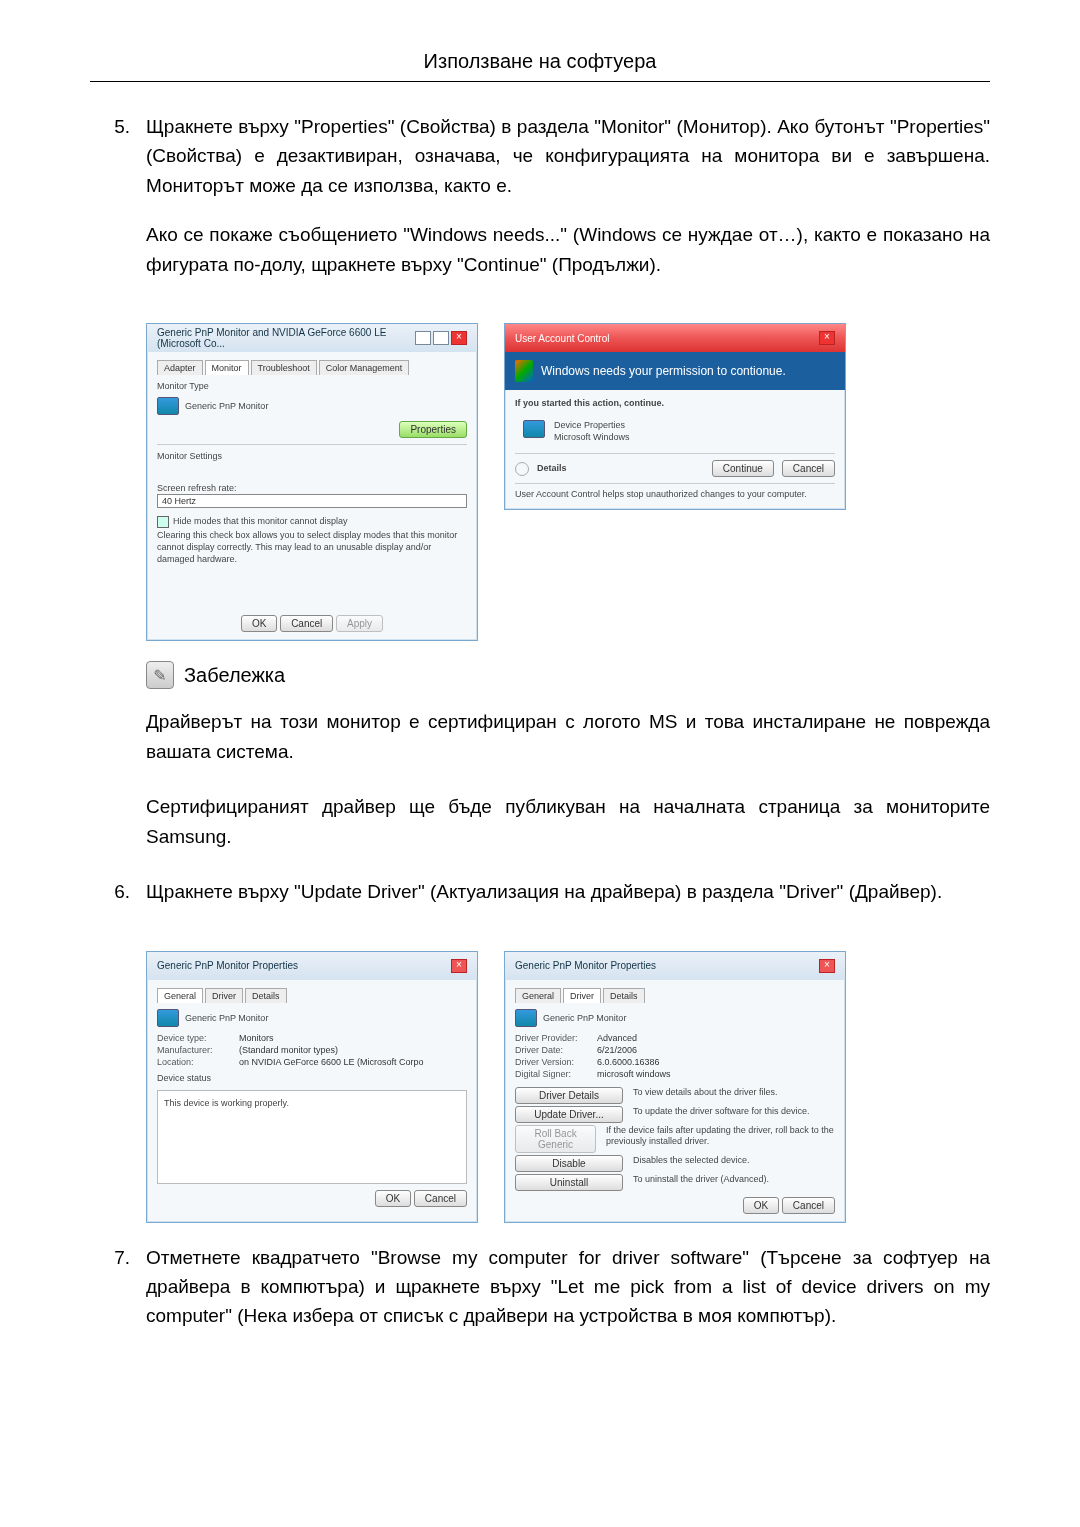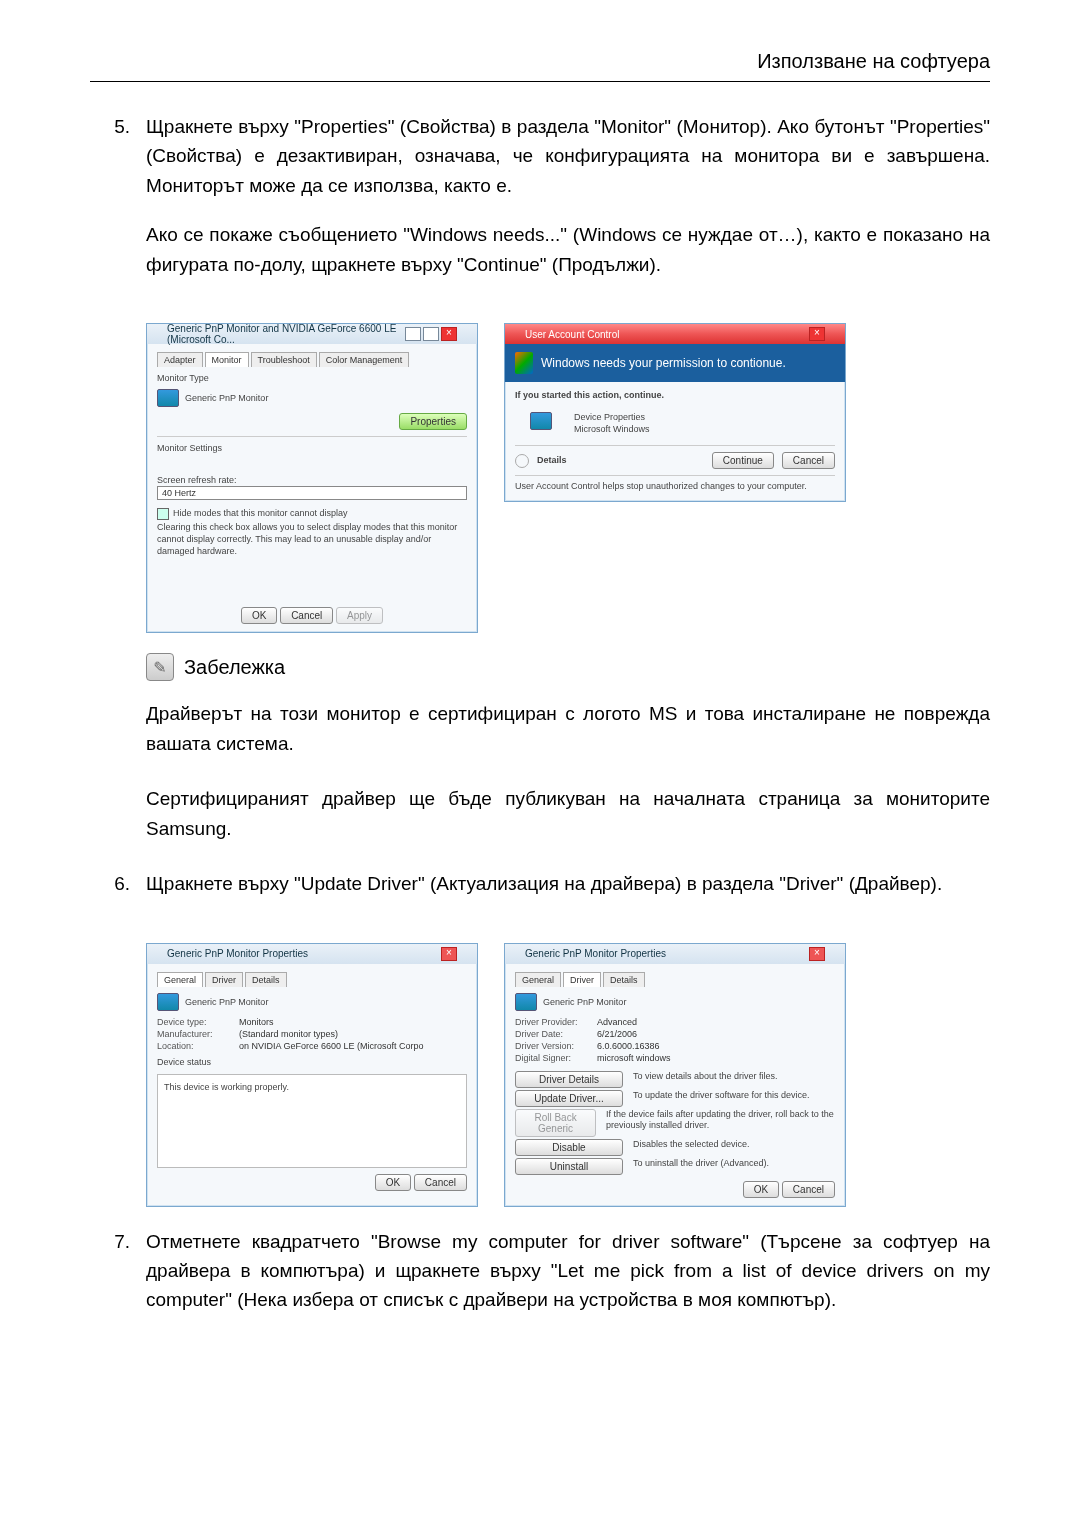--- a/index.html
+++ b/index.html
@@ -1,31 +1,31 @@
 <!DOCTYPE html>
 <html><head>
 <meta charset="utf-8">
 <style>
   html,body{margin:0;padding:0;background:#fff;color:#000;font-family:Arial,Helvetica,sans-serif}
   .page{width:1080px;margin:0 auto;box-sizing:border-box;padding:50px 90px 40px 90px}
-  .header-title{text-align:right;font-size:20px;margin-bottom:8px}
+  .header-title{text-align:center;font-size:20px;margin-bottom:8px}
   .hr{border:none;border-top:1px solid #000;margin:0 0 30px 0}
   .hr-bottom{border:none;border-top:1px solid #000;margin:40px 0 10px 0}
   .step{display:flex;margin:0 0 24px 0}
   .step .num{width:40px;flex-shrink:0;font-size:19px;text-align:right;padding-right:16px;line-height:1.55}
   .step .body{flex:1;font-size:19px;line-height:1.55;text-align:justify}
   .para{margin:0 0 20px 0}
   .indent-block{margin-left:56px;margin-bottom:26px;font-size:19px;line-height:1.55;text-align:justify}
   .note-row{display:flex;align-items:center;margin:18px 0 18px 56px}
   .note-icon{width:26px;height:26px;border:1px solid #888;border-radius:4px;background:linear-gradient(#eee,#ccc);display:flex;align-items:center;justify-content:center;margin-right:10px;font-size:16px;color:#666}
   .note-title{font-weight:normal;font-size:20px}
 
   .screens-row{display:flex;gap:26px;margin:0 0 20px 56px}
   .win{border:1px solid #7ba8cf;background:#f5f8fb;font-size:10px;color:#333;box-shadow:0 0 0 1px #cfe2f1 inset}
-  .titlebar{height:20px;background:linear-gradient(#dff,#bde 50%,#9cd);display:flex;align-items:center;padding:0 20px;font-size:10px;color:#134}
+  .titlebar{height:28px;background:linear-gradient(#dff,#bde 50%,#9cd);display:flex;align-items:center;padding:0 10px;font-size:10px;color:#134}
   .titlebar.red{background:linear-gradient(#f88,#e55 50%,#d33);color:#fff}
   .titlebar.glass{background:linear-gradient(#eaf1f8,#d5e3f0)}
   .titlebar .btns{margin-left:auto;display:flex;gap:2px}
   .titlebar .btns span{width:14px;height:12px;background:#fff;border:1px solid #789;display:inline-block}
   .titlebar .btns span.close{background:#e33;border-color:#b22;color:#fff;text-align:center;line-height:10px}
   .win-body{padding:8px 10px}
   .tabs{display:flex;gap:2px;margin-bottom:6px}
   .tab{border:1px solid #aaa;border-bottom:none;padding:2px 6px;background:#eee;font-size:9px}
   .tab.active{background:#fff}
   .field-row{display:flex;gap:10px;margin:2px 0;font-size:9px}
@@ -98,21 +98,21 @@
         <div class="btns">
             <span class="close">×</span>
           </div>
       </div>
       <div style="background:#1b5f9e;color:#fff;padding:8px 10px;display:flex;align-items:center">
         <span class="shield"></span>
         <span style="font-size:12px">Windows needs your permission to contionue.</span>
       </div>
       <div class="win-body">
         <div class="small-txt" style="font-weight:bold">If you started this action, continue.</div>
-        <div style="display:flex;gap:16px;margin:10px 15px">
+        <div style="display:flex;gap:3px;margin:10px 8px">
           <span class="mon-icon"></span>
           <div class="small-txt">
             <div>Device Properties</div>
             <div>Microsoft Windows</div>
           </div>
         </div>
         <hr style="border:none;border-top:1px solid #ccc">
         <div style="display:flex;align-items:center;gap:8px;margin:6px 0">
           <span style="width:12px;height:12px;border:1px solid #aaa;border-radius:50%;display:inline-block"></span>
           <span class="small-txt" style="font-weight:bold;flex:1">Details</span>

